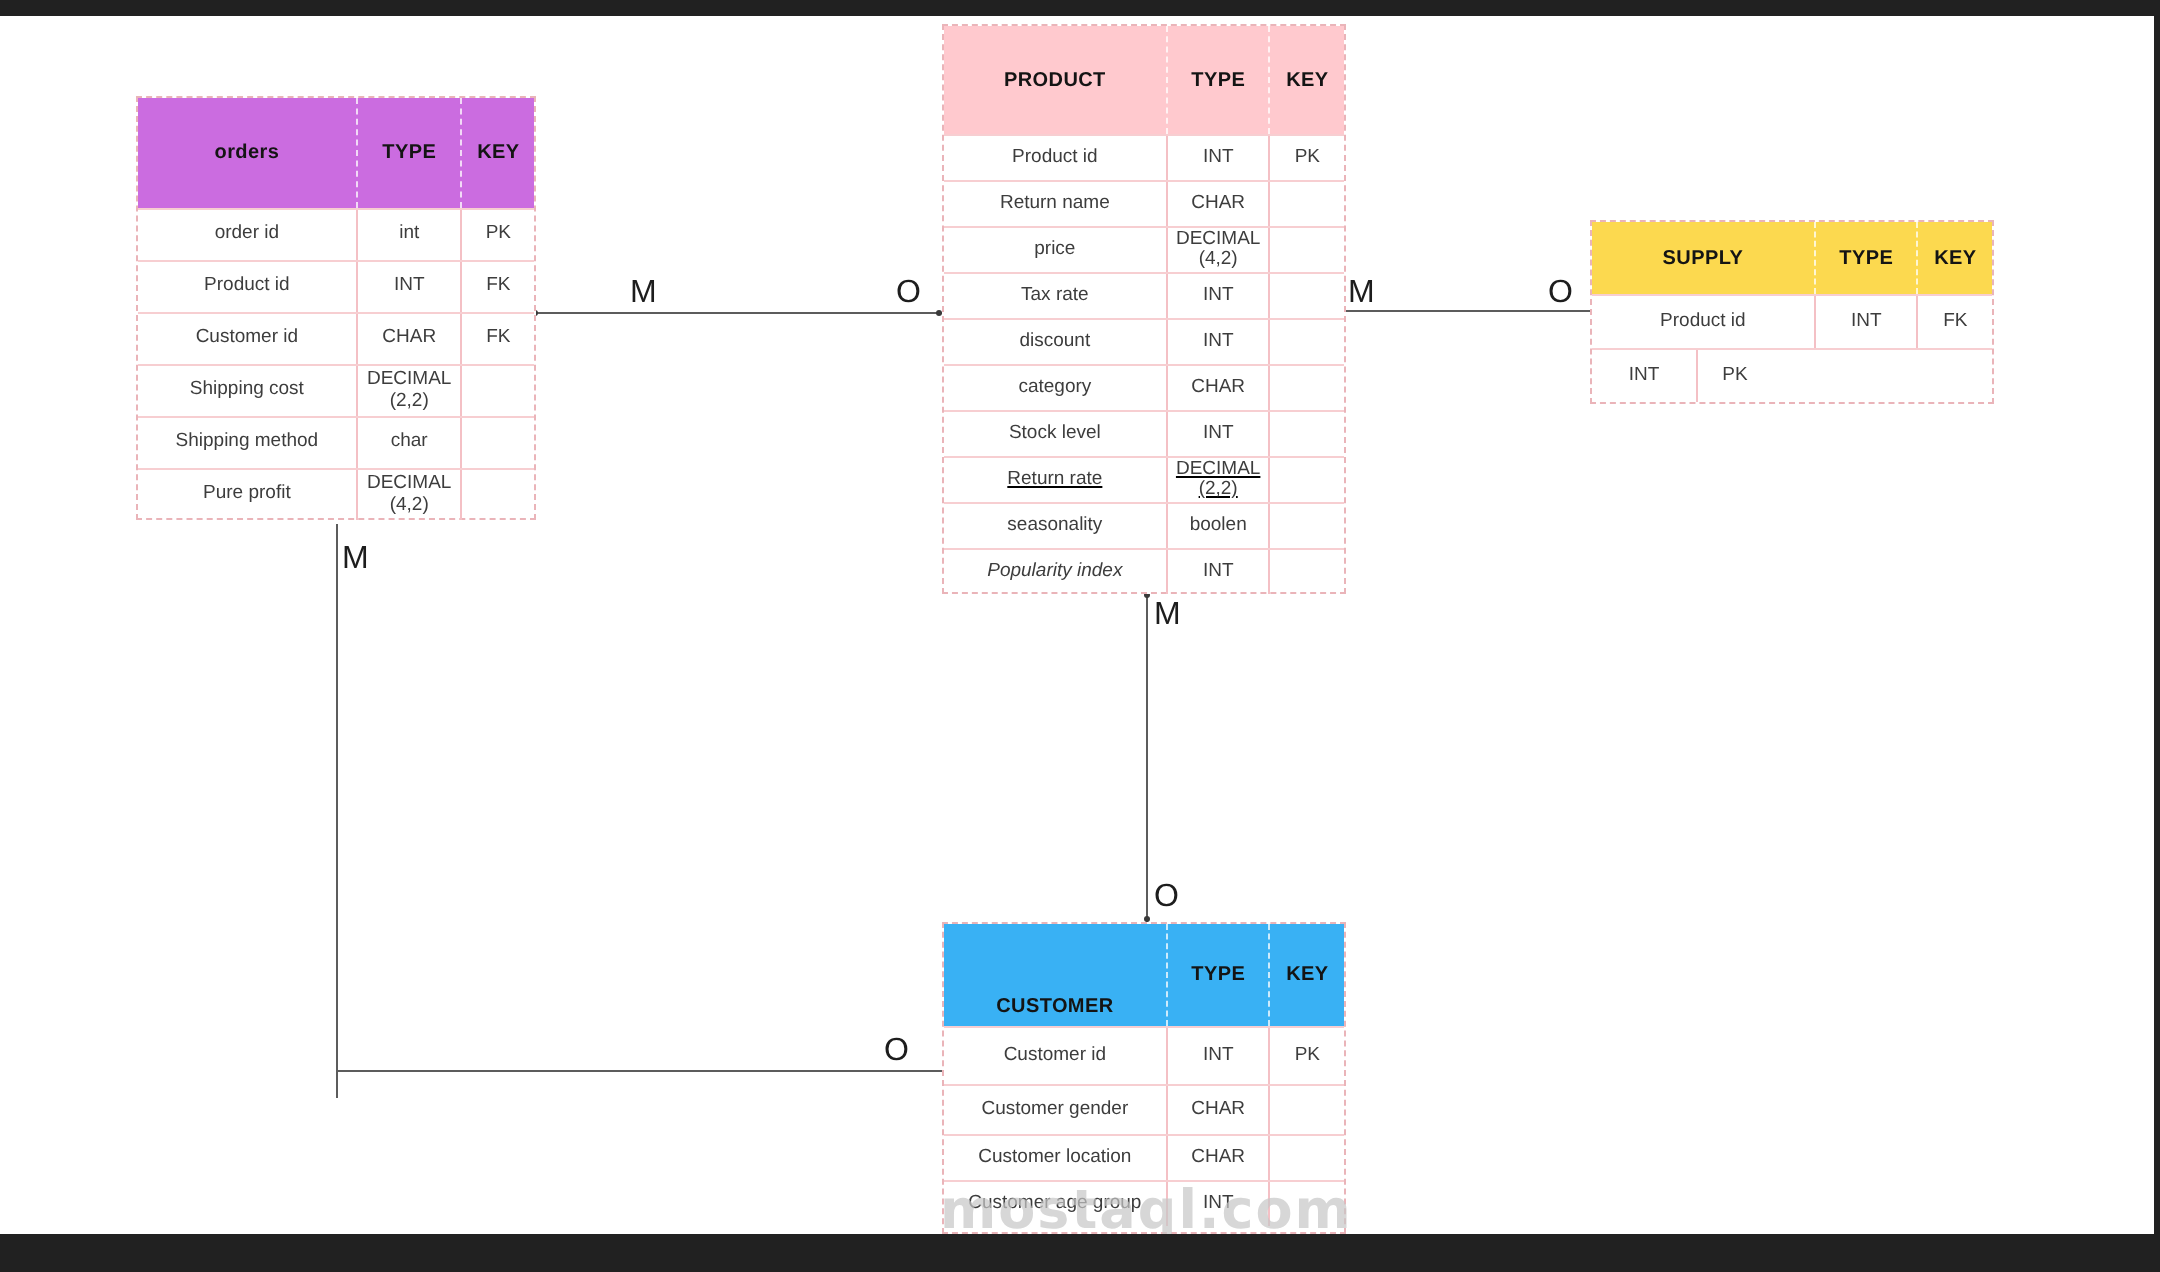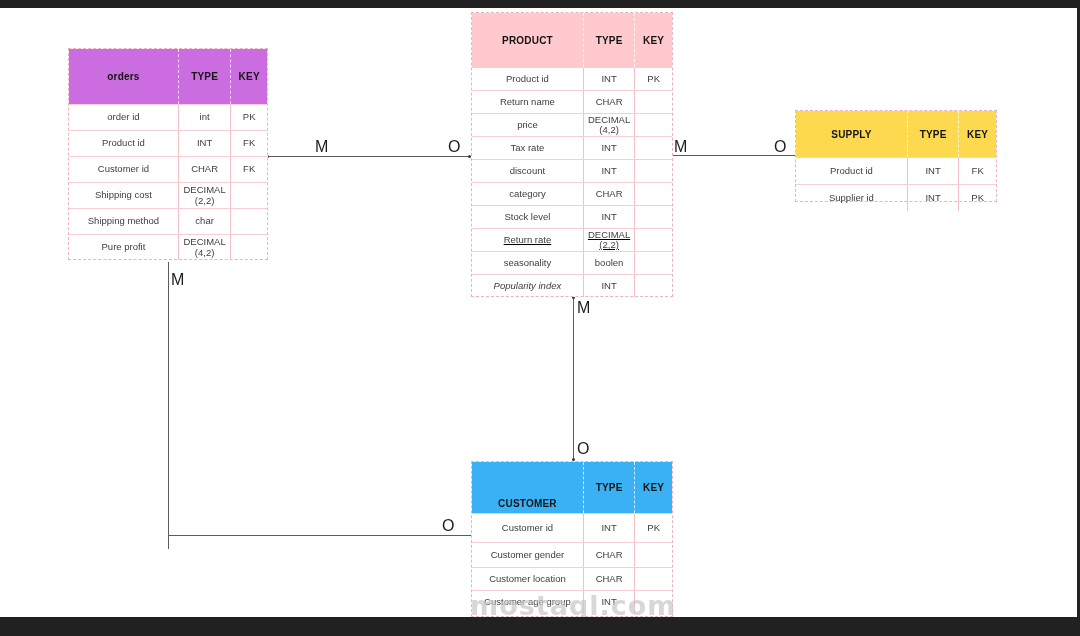--- a/index.html
+++ b/index.html
@@ -134,32 +134,31 @@
           <span class="cell" style="width: 52px;">boolen</span>
           <span class="cell" style="width: 38px;"></span>
         </div>
         <div class="erow" style="height: 23px;">
           <span class="cell" style="width: 112px; font-style: italic;">Popularity index</span>
           <span class="cell" style="width: 52px;">INT</span>
           <span class="cell" style="width: 38px;"></span>
         </div>
       </div>
       <div class="etable" style="left: 795px; top: 110px; width: 202px; height: 92px;">
-        <div class="ehead" style="height: 46px; background: rgb(252, 217, 79);">
+        <div class="ehead" style="height: 36px; background: rgb(252, 217, 79);">
           <span class="hcell" style="width: 112px;">SUPPLY</span>
           <span class="hcell" style="width: 52px;">TYPE</span>
           <span class="hcell" style="width: 38px;">KEY</span>
         </div>
         <div class="erow" style="height: 27px;">
           <span class="cell" style="width: 112px;">Product id</span>
           <span class="cell" style="width: 52px;">INT</span>
           <span class="cell" style="width: 38px;">FK</span>
         </div>
         <div class="erow" style="height: 27px;">
-          <span class="cell" style="width: 112px;">Supplier id</span>
           <span class="cell" style="width: 52px;">INT</span>
           <span class="cell" style="width: 38px;">PK</span>
         </div>
       </div>
       <div class="etable" style="left: 471px; top: 461px; width: 202px; height: 156px;">
         <div class="ehead" style="height: 51px; background: rgb(57, 177, 244);">
           <span class="hcell" style="width: 112px; margin-top: 32px;">CUSTOMER</span>
           <span class="hcell" style="width: 52px;">TYPE</span>
           <span class="hcell" style="width: 38px;">KEY</span>
         </div>

